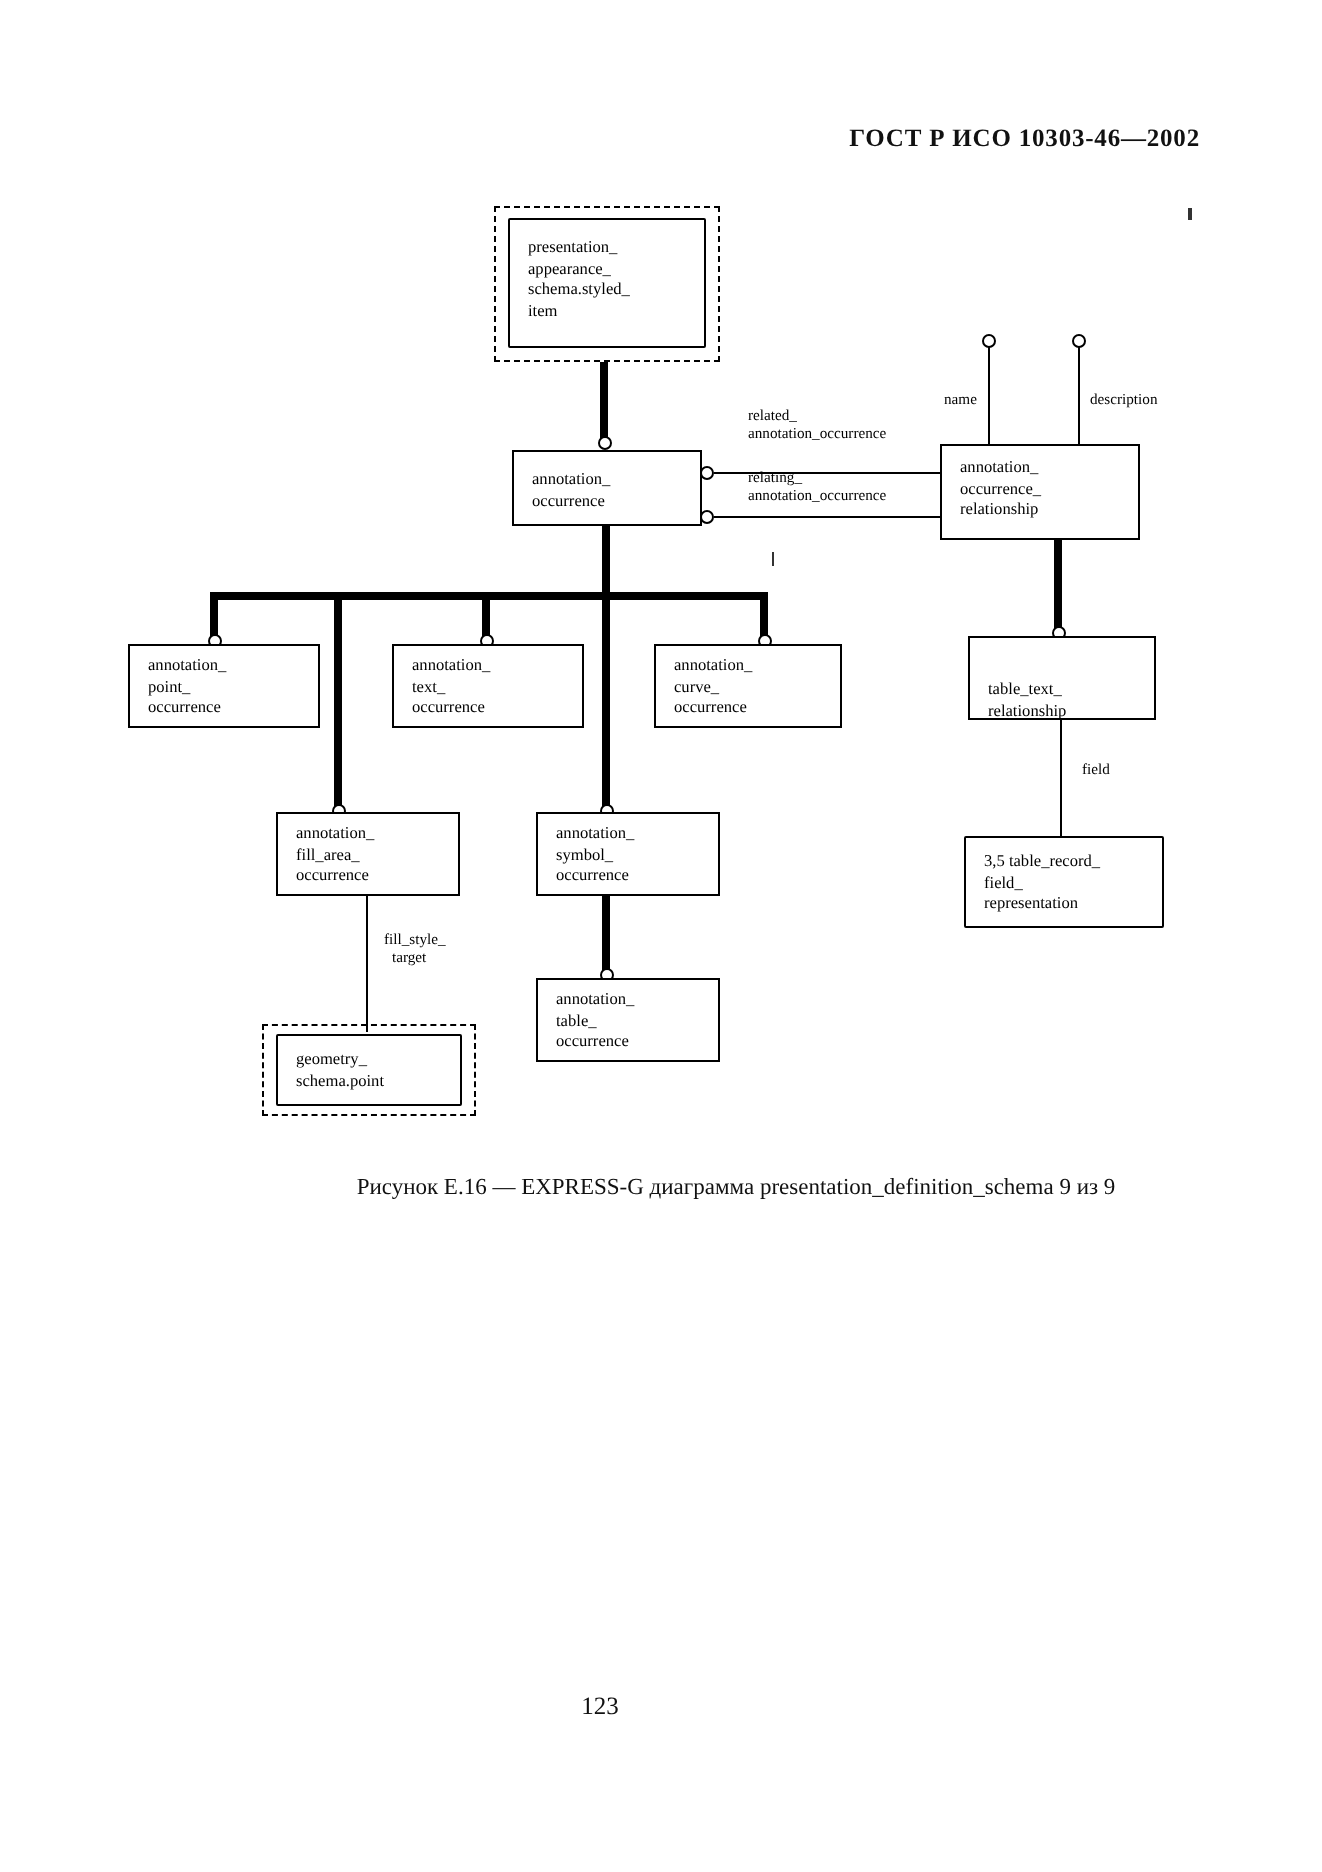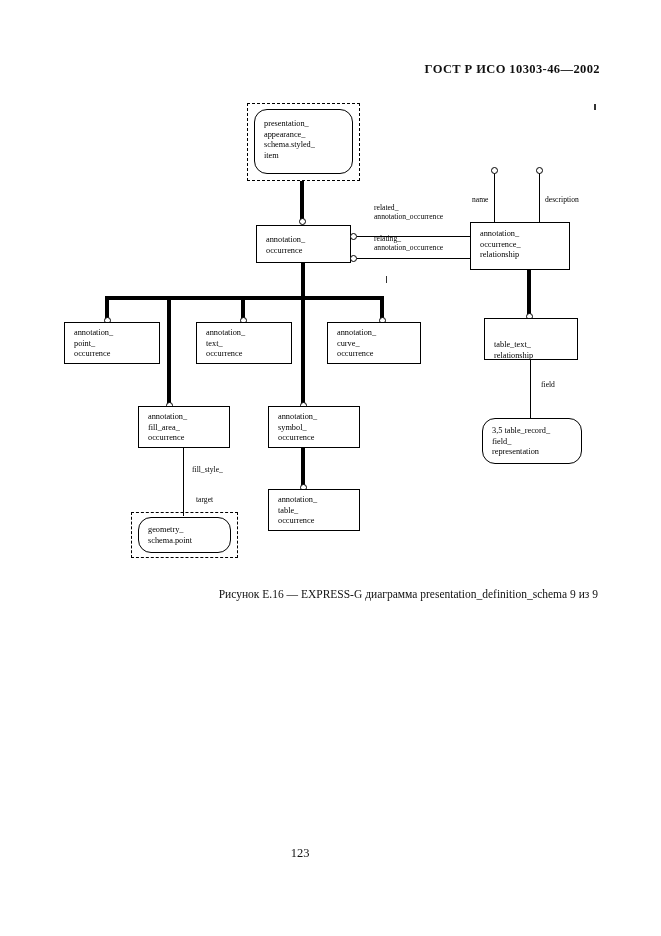--- a/index.html
+++ b/index.html
@@ -15,34 +15,34 @@
     position:absolute;top:62px;left:0;width:600px;
     text-align:right;font-weight:bold;font-size:12.5px;
     letter-spacing:.4px;
   }
   .page-number{
     position:absolute;top:846px;left:0;width:600px;
     text-align:center;font-size:12.5px;
   }
   .caption{
     position:absolute;top:588px;left:138px;width:460px;
-    font-size:11.5px;text-align:right;white-space:nowrap;
+    font-size:11.5px;text-align:center;white-space:nowrap;
   }
   .speck{position:absolute;background:#333;}
 
   
   .diagram{position:absolute;top:0;left:0;width:661px;height:580px;}
 
   
   .node{
     position:absolute;border:1.4px solid #000;background:#fff;
     box-sizing:border-box;font-size:8.3px;line-height:10.5px;
     padding:5px 0 0 9px;color:#000;
   }
-  .node.rounded{border-radius:13px;}
+  .node.rounded{border-radius:1px;}
   .dashbox{
     position:absolute;border:1.7px dashed #000;background:transparent;
     box-sizing:border-box;
   }
 
   
   .thick{position:absolute;background:#000;}
   .thin{position:absolute;background:#000;}
   .circ{
     position:absolute;width:7px;height:7px;border:1.3px solid #000;
@@ -166,21 +166,21 @@
     </div>
 
     <div class="node" style="left:268px;top:406px;width:92px;height:42px;">
       <div>annotation_</div>
       <div>symbol_</div>
       <div>occurrence</div>
     </div>
 
     <div class="thin" style="left:183px;top:448px;width:1.3px;height:68px;"></div>
     <div class="rel-label" style="left:192px;top:465px;">fill_style_</div>
-    <div class="rel-label" style="left:196px;top:495px;">target</div>
+    <div class="rel-label" style="left:196px;top:474px;">target</div>
 
     <div class="dashbox" style="left:131px;top:512px;width:107px;height:46px;"></div>
     <div class="node rounded" style="left:138px;top:517px;width:93px;height:36px;padding-top:7px;">
       <div>geometry_</div>
       <div>schema.point</div>
     </div>
 
     <div class="thick" style="left:301px;top:448px;width:4px;height:40px;"></div>
     <div class="circ" style="left:299.5px;top:484px;"></div>
 

